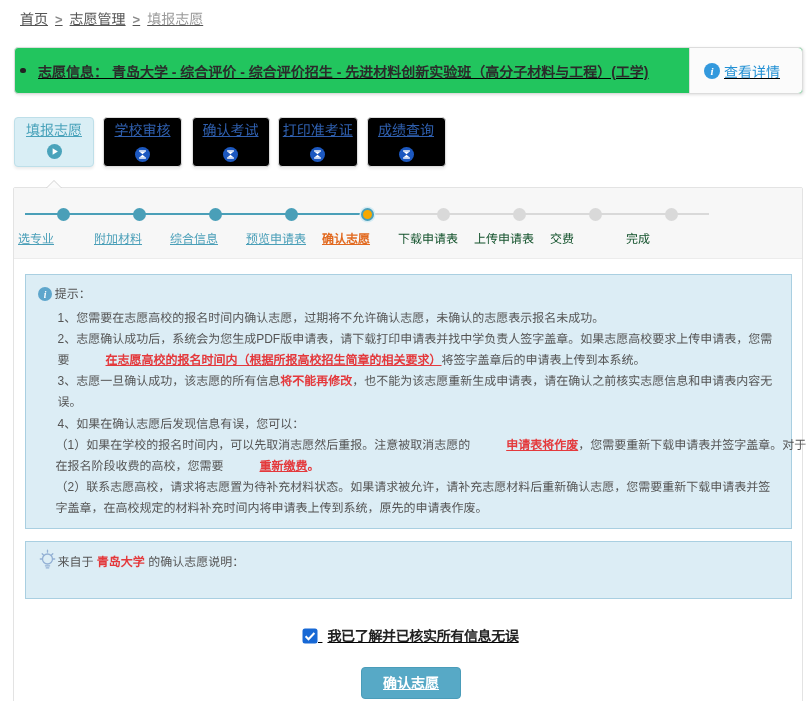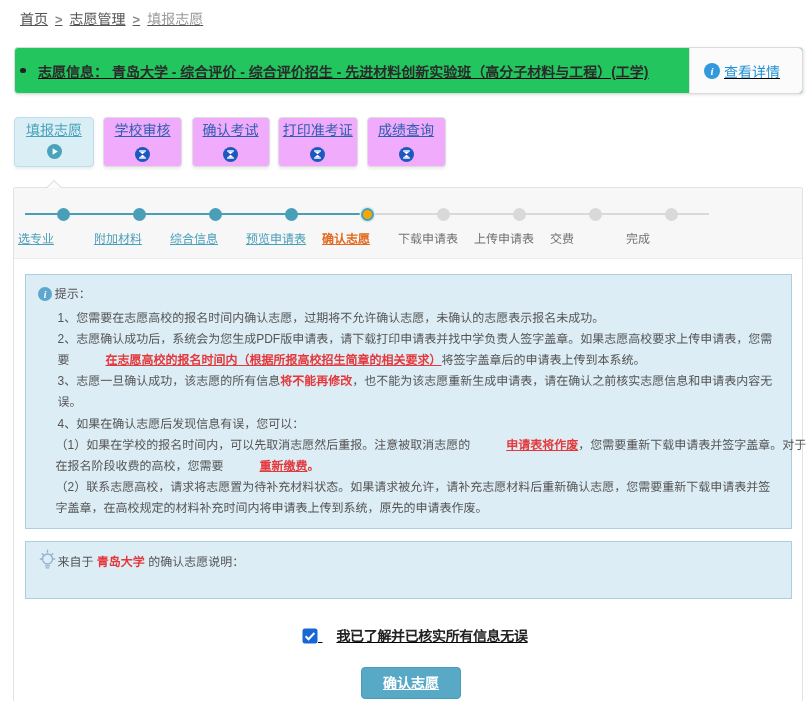--- a/index.html
+++ b/index.html
@@ -12,21 +12,21 @@
   .crumb .cur { color:#9a9a9a; }
 
   
   .infobar { left:14px; top:47px; width:787px; height:45px; background:#22c55e; border:1px solid #dcdcdc; border-radius:4px; box-shadow:1px 1px 3px rgba(0,0,0,.12); display:flex; }
   .infobar .main { flex:1; display:flex; align-items:center; font-size:14px; font-weight:bold; color:#2b2b2b; padding-left:5px; position:relative; }
   .infobar .main .blt { width:5.5px; height:5.5px; border-radius:50%; background:#222; margin-right:12.5px; flex:none; }
   .infobar .detail { width:113px; border-left:1px solid #ddd; background:#fbfbfb; border-radius:0 4px 4px 0; display:flex; align-items:center; padding-left:14px; box-sizing:border-box; font-size:14px; color:#2290d4; }
   .infobar .detail svg { margin-right:4px; }
 
   
-  .tab { top:116.5px; height:48.5px; border:1px solid #ddd; border-radius:4px; background:#f0abfc; text-align:center; font-size:14px; color:#2f5fae; box-shadow:0 2px 3px rgba(0,0,0,.08); }
+  .tab { top:116.5px; height:48.5px; border:1px solid #ddd; border-radius:4px; background:#000000; text-align:center; font-size:14px; color:#2f5fae; box-shadow:0 2px 3px rgba(0,0,0,.08); }
   .tab .tx { margin-top:1.5px; }
   .tab svg { display:block; margin:8px auto 0; }
   .tab.on { background:#d9eef5; border-color:#bedfe9; color:#4aa3bb; }
   .tab.on svg { margin-top:4.5px; }
 
   
   .panel { left:13px; top:187px; width:788px; height:520px; border:1px solid #e3e3e3; border-radius:2px; background:#fff; }
   .strip { position:absolute; left:0; top:0; width:100%; height:70px; background:#f7f7f7; border-bottom:1px solid #ececec; }
   .arrow { position:absolute; left:32px; top:-8px; width:0; height:0; border-left:8px solid transparent; border-right:8px solid transparent; border-bottom:8px solid #d2d2d2; }
   .arrow i { position:absolute; left:-7px; top:1.2px; width:0; height:0; border-left:7px solid transparent; border-right:7px solid transparent; border-bottom:7px solid #fbfbfb; }
@@ -35,21 +35,21 @@
   .line { position:absolute; top:25px; height:2px; }
   .line.t { background:#4a9fb8; }
   .line.g { background:#d9d9d9; }
   .dot { position:absolute; top:20px; width:13px; height:13px; border-radius:50%; }
   .dot.t { background:#4a9fb8; }
   .dot.g { background:#d9d9d9; }
   .dot.cur { width:9px; height:9px; border:2px solid #4a9fb8; background:#f7a800; box-shadow:0 0 0 1.5px #d7ecf4; }
   .stlab { position:absolute; top:41px; width:90px; margin-left:-45px; font-size:12px; }
   .stlab.t { color:#4a9fb8; text-decoration:underline; }
   .stlab.cur { color:#e2691f; font-weight:bold; text-decoration:underline; }
-  .stlab.g { color:#737373; }
+  .stlab.g { color:#14532d; }
 
   
   .tipbox { position:absolute; left:11px; background:#dcedf5; border:1px solid #a9cfe1; }
   .tip1 { top:86px; width:765px; height:253px; }
   .tip2 { top:353px; width:765px; height:56px; }
   .tiphead { position:absolute; left:12.3px; top:9px; height:21px; line-height:21px; font-size:12px; color:#555; }
   .tiphead svg { vertical-align:-3px; margin-right:2.5px; }
   .tipbody { position:absolute; left:31.5px; top:32.5px; font-size:12px; color:#555; line-height:21.2px; white-space:nowrap; }
   .tipbody p { text-indent:0; }
   .rd { color:#e4393c; font-weight:bold; }
@@ -185,16 +185,16 @@
     </svg>
     <div style="position:absolute;left:31.5px;top:10px;font-size:12px;color:#555;">来自于 <span class="rd">青岛大学</span> 的确认志愿说明：</div>
   </div>
 </div>
 
 <div class="abs chkrow">
   <svg width="16" height="16" viewBox="0 0 16 16" style="vertical-align:-3px;">
       <rect x="0.5" y="0.5" width="15" height="15" rx="2.5" fill="#1768d5"></rect>
       <path d="M3.6,8.3 l2.9,2.9 L12.4,5" stroke="#fff" stroke-width="2" fill="none"></path>
     </svg>
-  <span style="font-size:14px;font-weight:bold;color:#222;margin-left:14px;letter-spacing:-0.35px;">我已了解并已核实所有信息无误</span>
+  <span style="font-size:14px;font-weight:bold;color:#222;margin-left:5px;letter-spacing:-0.35px;">我已了解并已核实所有信息无误</span>
 </div>
 
 <div class="abs btn">确认志愿</div>
 
 </body></html>

